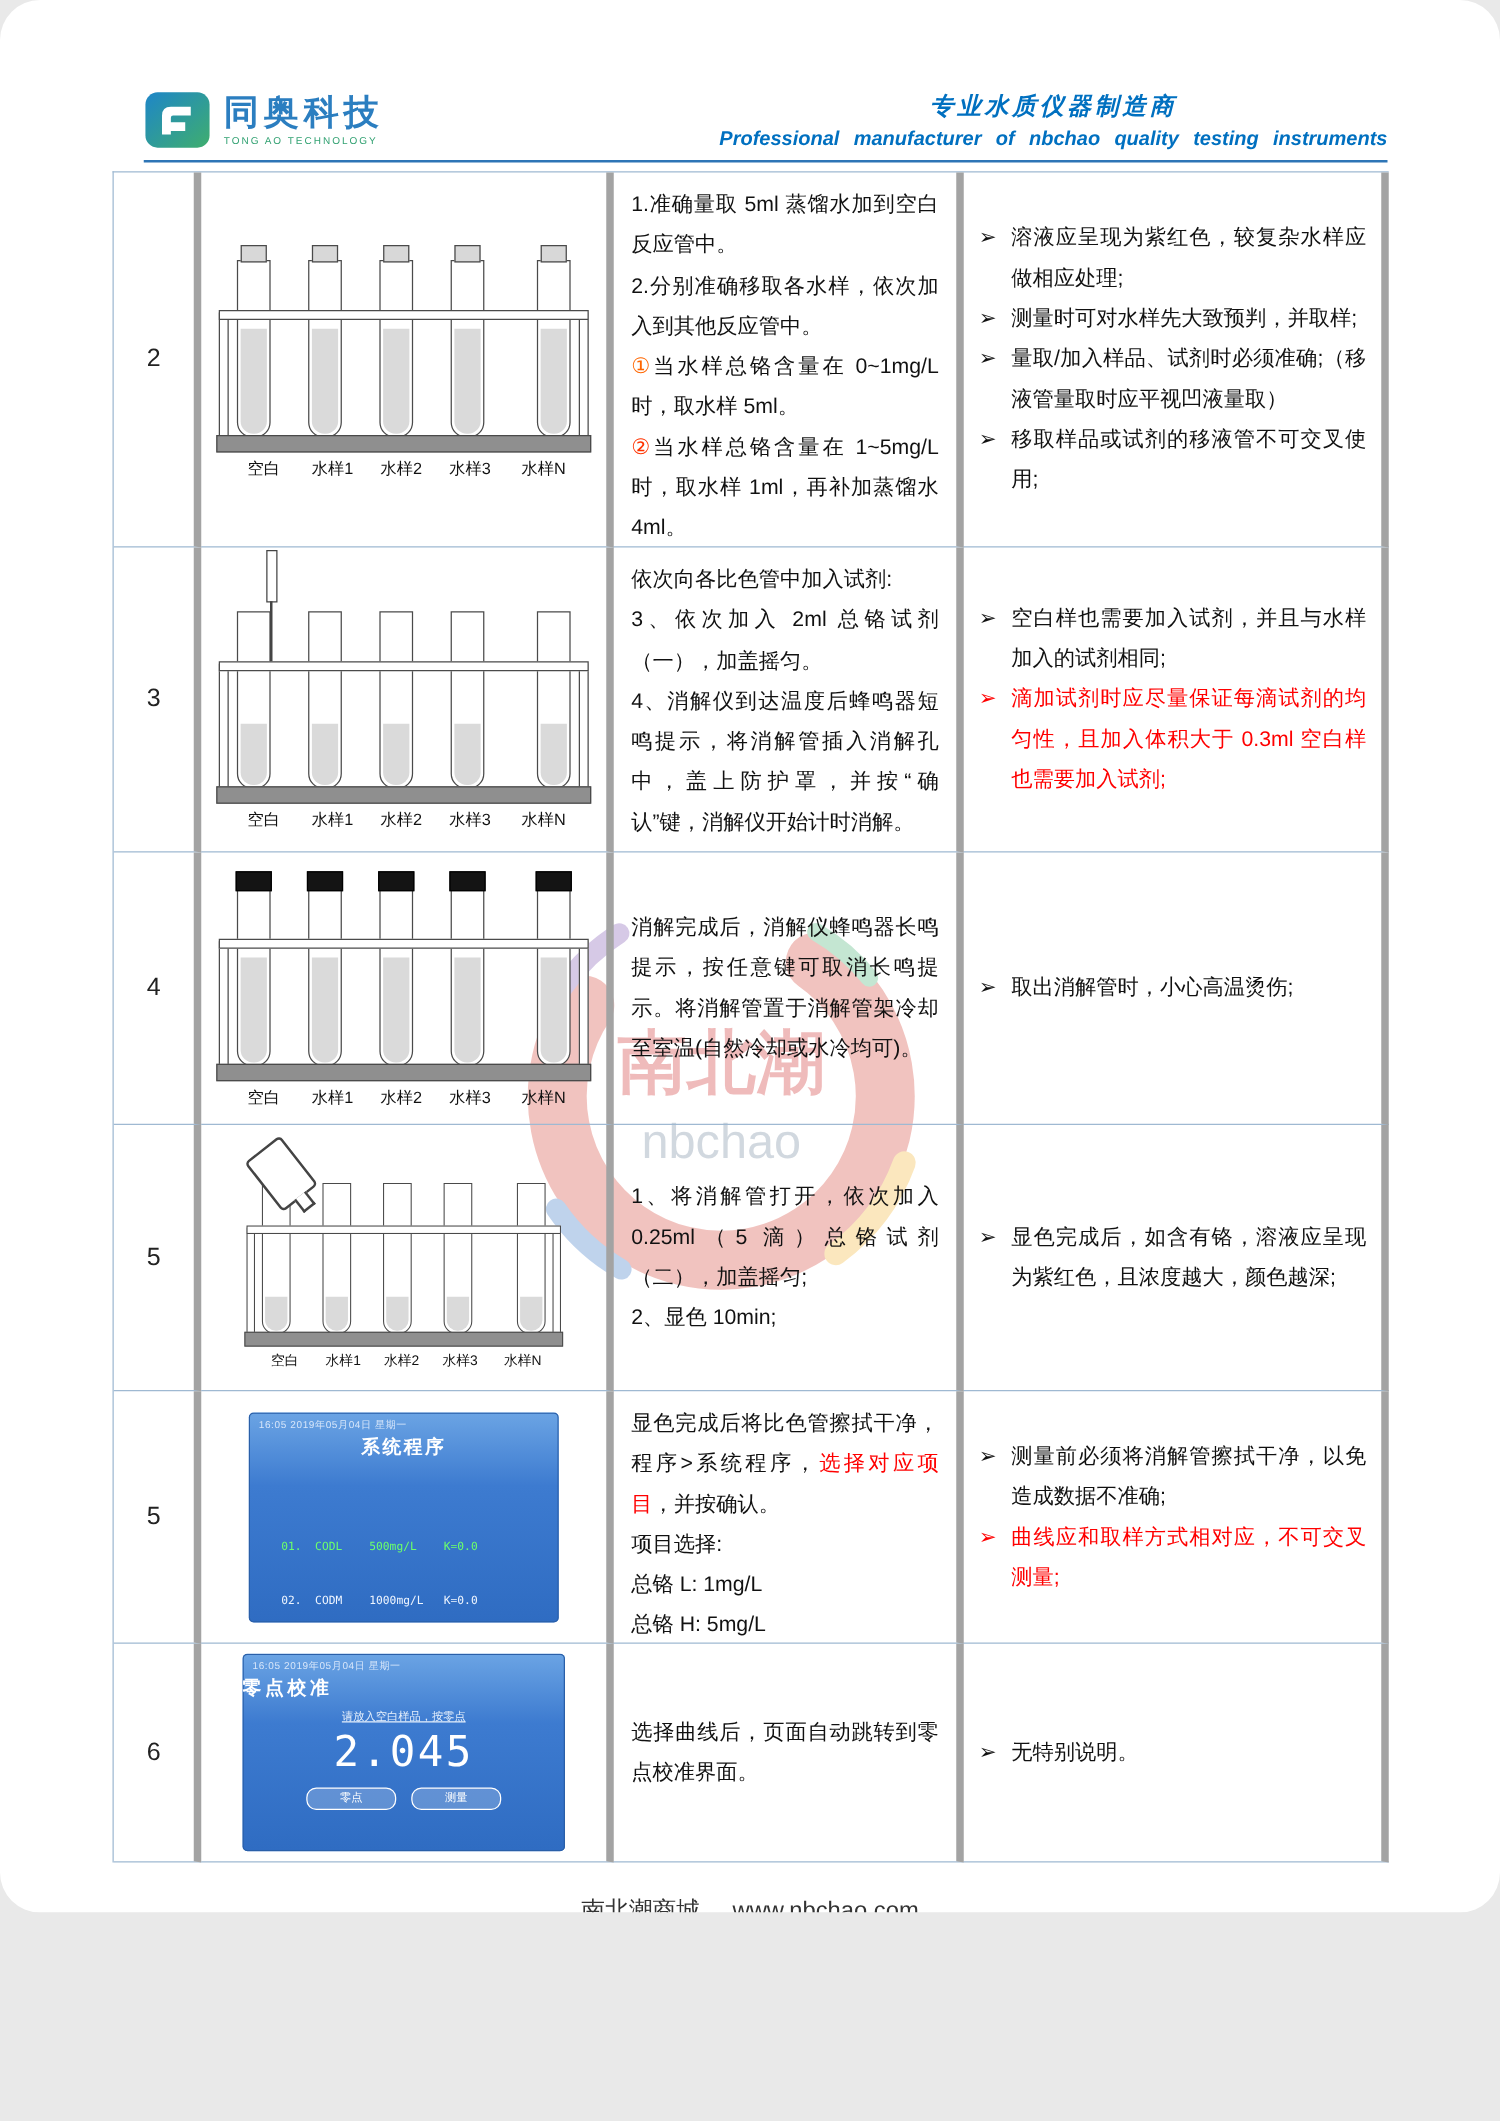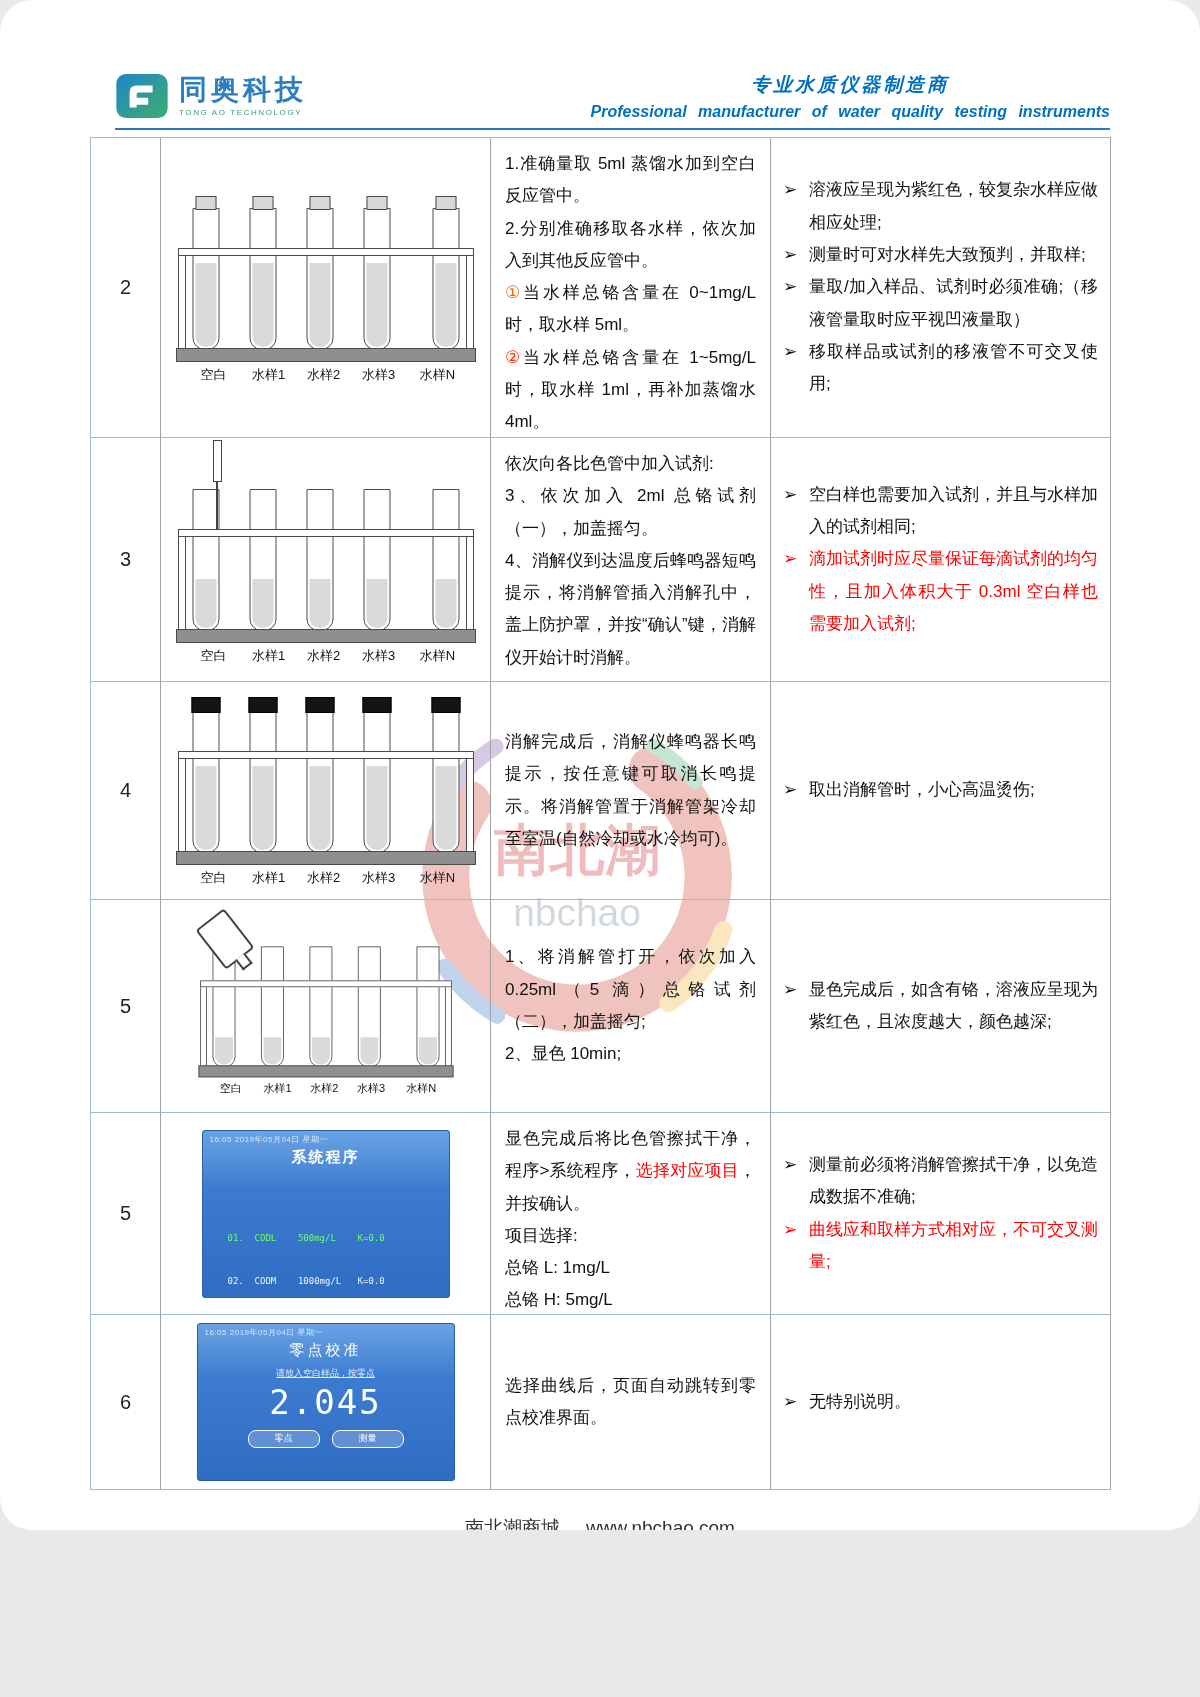--- a/index.html
+++ b/index.html
@@ -22,21 +22,21 @@
   .header-rule {position:absolute; left:115px; right:90px; top:128px; height:2px; background:#2e75b6;}
 
   
   .watermark {position:absolute; left:372px; top:672px; width:410px; height:410px; opacity:.3; z-index:0;}
 
   
   .steps-table {position:absolute; left:90px; top:137px; width:1020px; z-index:1;
     display:grid; grid-template-columns:70px 330px 280px 340px;
     grid-template-rows:300px 244px 218px 213px 202px 175px;
     border-top:1px solid #9fb9d2; border-left:1px solid #9fb9d2;}
-  .cell {border-right:1px solid #a3a3a3; border-bottom:1px solid #9fb9d2; position:relative; background:transparent;}
+  .cell {border-right:6px solid #a3a3a3; border-bottom:1px solid #9fb9d2; position:relative; background:transparent;}
   .step-cell {display:flex; align-items:center; justify-content:center; font-size:20px; color:#222;}
   .fig-cell {display:flex; align-items:center; justify-content:center; overflow:hidden;}
   .fig-cell.bottom {align-items:flex-end; padding-bottom:16px;}
   .ins-cell {padding:10px 14px; font-size:17px; line-height:1.9; text-align:justify;}
   .ins-cell.center {display:flex; flex-direction:column; justify-content:center;}
   .ins-cell p {margin:0;}
   .notes-cell {padding:10px 12px; font-size:17px; line-height:1.9; text-align:justify;
     display:flex; flex-direction:column; justify-content:center;}
   .note {display:flex;}
   .note .b {flex:0 0 26px;}
@@ -91,21 +91,21 @@
   .screen .status {position:absolute; top:4px; left:8px; font-size:8px; color:#d7e6fa; letter-spacing:.5px;}
   .sys-screen {width:248px; height:168px;}
   .sys-screen .title {text-align:center; font-size:15px; font-weight:bold; margin-top:18px; letter-spacing:2px;}
   .sys-list {margin-top:7px; padding-left:26px; font-size:9px; line-height:14.5px;
     white-space:pre; font-family:"DejaVu Sans Mono",monospace; color:#eef5ff;}
   .sys-list .hl {color:#6cff6c;margin-top:28px;}
   .sys-btns,.zero-btns {display:flex; justify-content:center; gap:12px; margin-top:8px;}
   .pill {min-width:50px; padding:0 10px; height:16px; line-height:15px; border:1px solid #fff;
     border-radius:8px; background:rgba(255,255,255,.22); font-size:9px; text-align:center;}
   .zero-screen {width:258px; height:158px;}
-  .zero-screen .title {text-align:center; font-size:15px; font-weight:normal; margin-top:18px; letter-spacing:3px;}
+  .zero-screen .title {font-size:15px; font-weight:bold; margin-top:18px; letter-spacing:3px;}
   .zero-screen .hint {text-align:center; font-size:9px; margin-top:7px; color:#e6f0fc;text-decoration:underline;}
   .zero-screen .value {text-align:center; font-size:34px; margin-top:2px;
     font-family:"DejaVu Sans Mono",monospace; letter-spacing:2px;}
 
   
   .footer {position:absolute; left:0; right:0; top:1515px; text-align:center; font-size:19px; color:#333;}
   .footer .url {margin-left:26px;}
 </style>
 </head>
 <body>
@@ -124,21 +124,21 @@
         <rect x="1" y="1" width="58" height="50" rx="11" fill="url(#lg)"></rect>
         <path d="M16 39 V22 q0-8 8-8 h18 v8 h-16 q-2 0-2 2 v4 h13 v8 h-13 v3 z" fill="#ffffff"></path>
       </svg>
       <div>
         <div class="logo-cn">同奥科技</div>
         <div class="logo-en">TONG AO TECHNOLOGY</div>
       </div>
     </div>
     <div class="taglines">
       <div class="tag-cn">专业水质仪器制造商</div>
-      <div class="tag-en">Professional manufacturer of water quality testing instruments</div>
+      <div class="tag-en">Professional manufacturer of nbchao quality testing instruments</div>
     </div>
   </div>
   <div class="header-rule"></div>
 
   <svg class="watermark" viewBox="0 0 400 400">
     <circle cx="200" cy="200" r="128" fill="none" stroke="#d23b2e" stroke-width="46" stroke-dasharray="600 210" stroke-linecap="round" transform="rotate(-55 200 200)"></circle>
     <circle cx="200" cy="200" r="152" fill="none" stroke="#f2b32a" stroke-width="18" stroke-dasharray="90 870" stroke-linecap="round" transform="rotate(20 200 200)"></circle>
     <circle cx="200" cy="200" r="156" fill="none" stroke="#2f6fc1" stroke-width="16" stroke-dasharray="70 910" stroke-linecap="round" transform="rotate(120 200 200)"></circle>
     <circle cx="200" cy="200" r="150" fill="none" stroke="#7a4fb0" stroke-width="16" stroke-dasharray="60 880" stroke-linecap="round" transform="rotate(215 200 200)"></circle>
     <circle cx="200" cy="200" r="148" fill="none" stroke="#3fae6e" stroke-width="14" stroke-dasharray="55 875" stroke-linecap="round" transform="rotate(300 200 200)"></circle>

